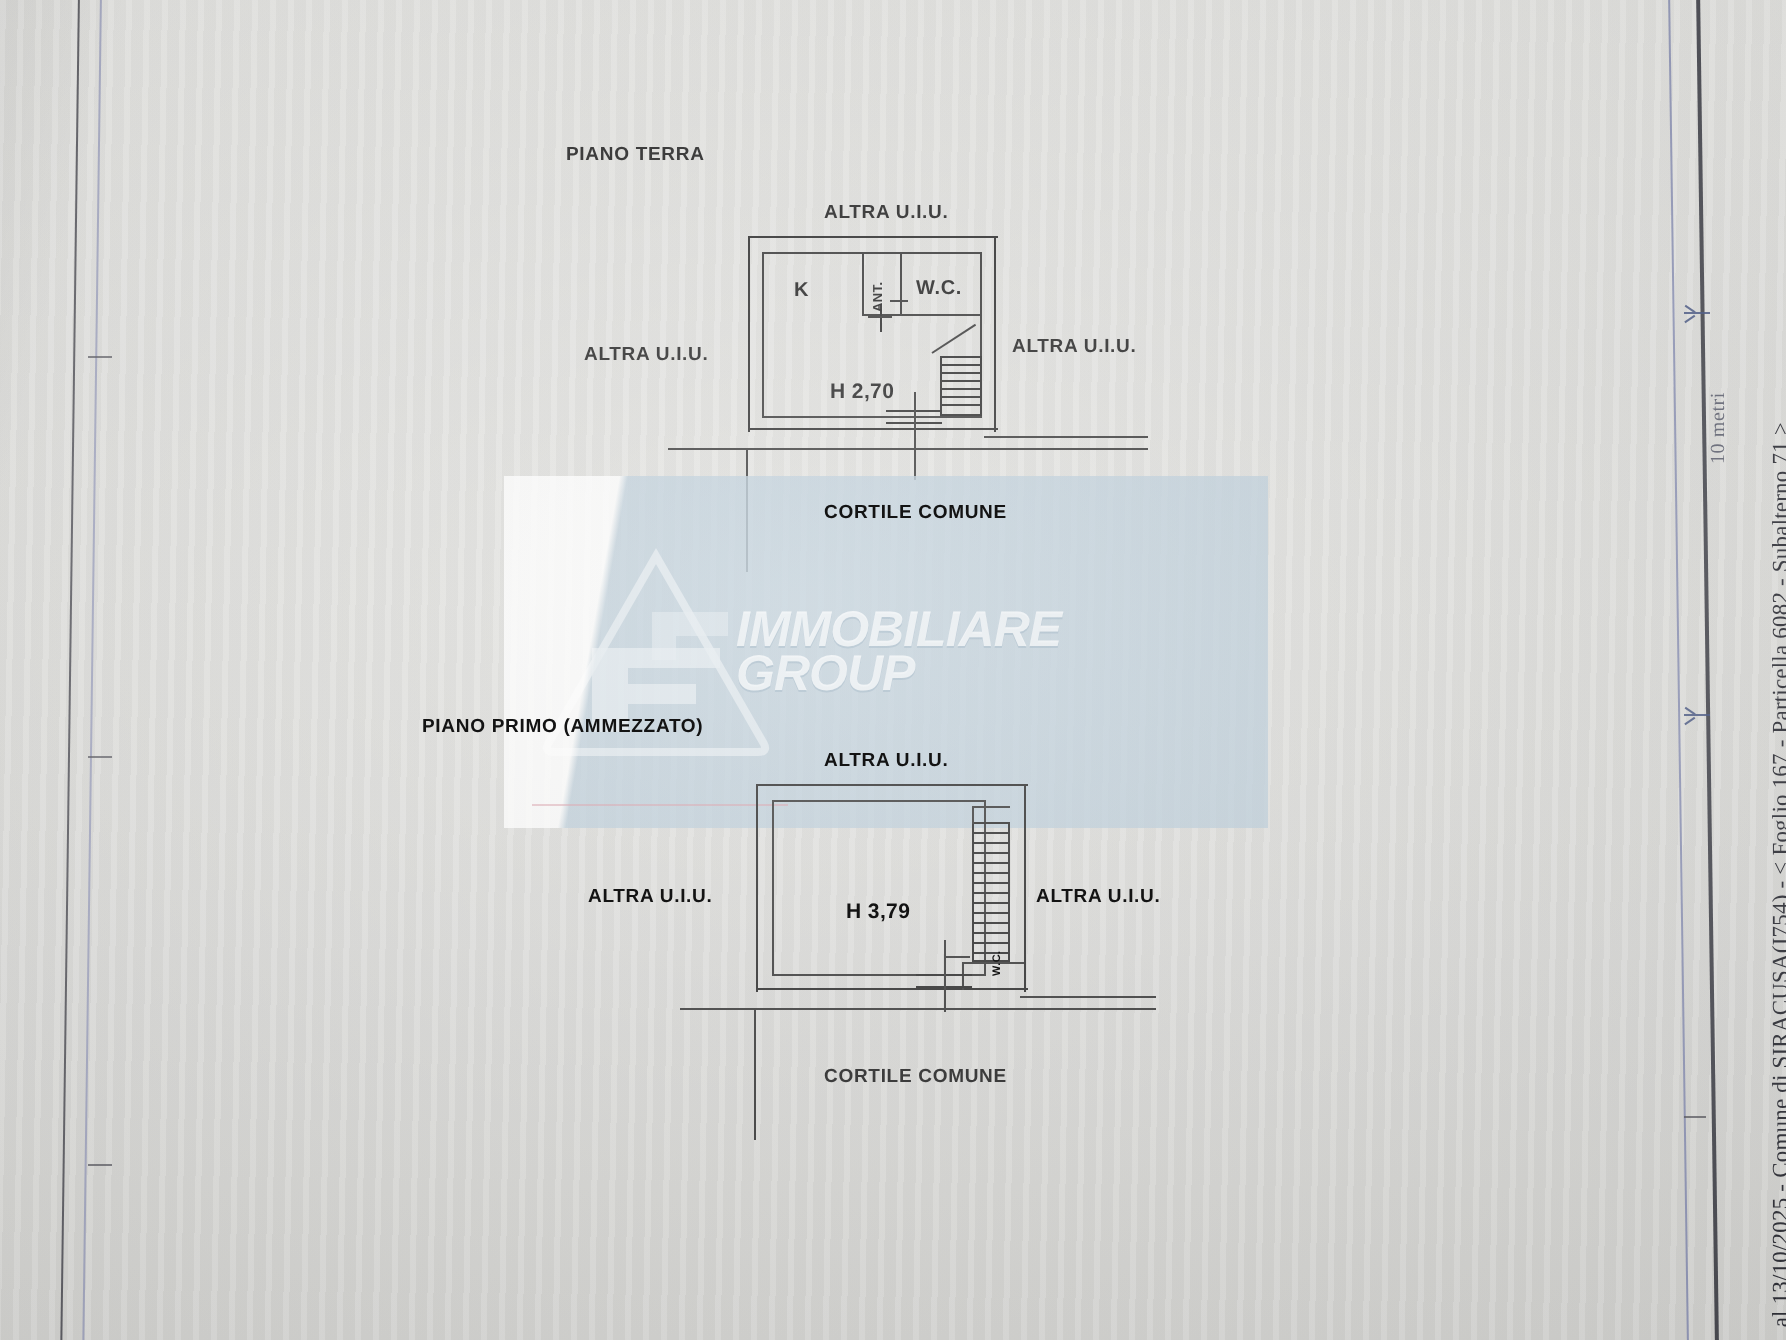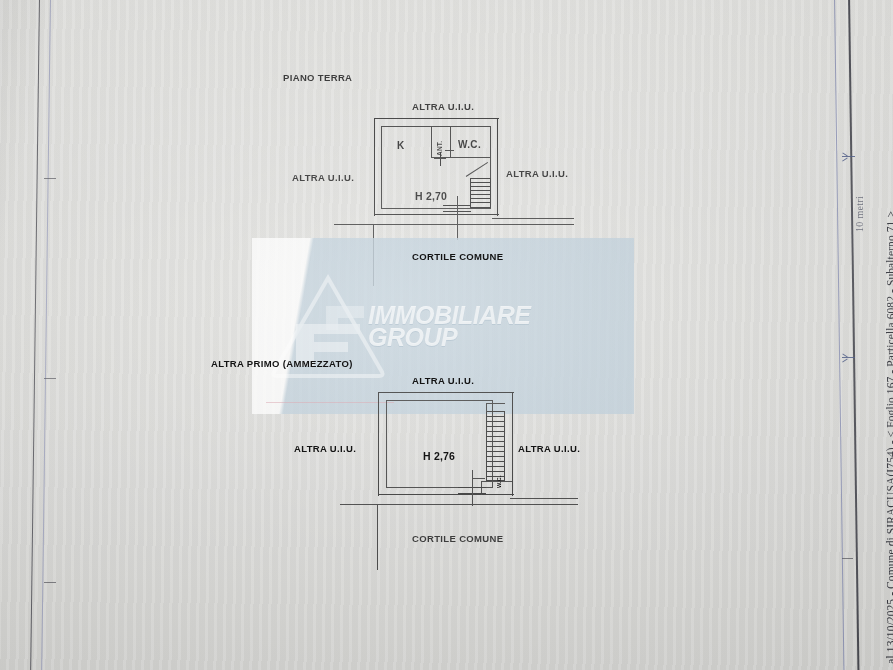--- a/index.html
+++ b/index.html
@@ -196,35 +196,35 @@
       <path d="M58 34 L96 34 L96 46 L70 46 L70 58 L58 58 Z" fill="rgba(255,255,255,0.55)"></path>
     </svg>
     <div class="wm wm-text">
       <span>IMMOBILIARE</span>
       <span class="sub">GROUP</span>
     </div>
     <div class="pinkline"></div>
 
     <div class="lbl" style="left:412px;top:251px;z-index:5;">CORTILE COMUNE</div>
 
-    <div class="lbl floor" style="left:211px;top:358px;z-index:5;">ALTRA PRIMO (AMMEZZATO)</div>
+    <div class="lbl floor" style="left:211px;top:358px;z-index:5;">PIANO PRIMO (AMMEZZATO)</div>
 
     <div class="lbl" style="left:412px;top:375px;z-index:5;">ALTRA U.I.U.</div>
 
     <div class="ln hln" style="left:378px;top:392px;width:136px;"></div>
     <div class="ln vln" style="left:378px;top:392px;height:104px;"></div>
     <div class="ln vln" style="left:512px;top:392px;height:104px;"></div>
     <div class="ln hln" style="left:378px;top:494px;width:136px;"></div>
 
     <div class="ln hln thin" style="left:386px;top:400px;width:107px;"></div>
     <div class="ln vln thin" style="left:386px;top:400px;height:88px;"></div>
     <div class="ln vln thin" style="left:492px;top:400px;height:88px;"></div>
     <div class="ln hln thin" style="left:386px;top:487px;width:107px;"></div>
 
-    <div class="lbl h" style="left:423px;top:450px;z-index:5;">H 2,76</div>
+    <div class="lbl h" style="left:423px;top:450px;z-index:5;">H 3,79</div>
 
     <div class="stair" style="left:486px;top:411px;width:19px;height:70px;">
       <div class="side" style="left:0;"></div>
       <div class="side" style="right:0;"></div>
       <div class="tread" style="top:0;"></div>
       <div class="tread" style="top:5px;"></div>
       <div class="tread" style="top:10px;"></div>
       <div class="tread" style="top:15px;"></div>
       <div class="tread" style="top:20px;"></div>
       <div class="tread" style="top:25px;"></div>

